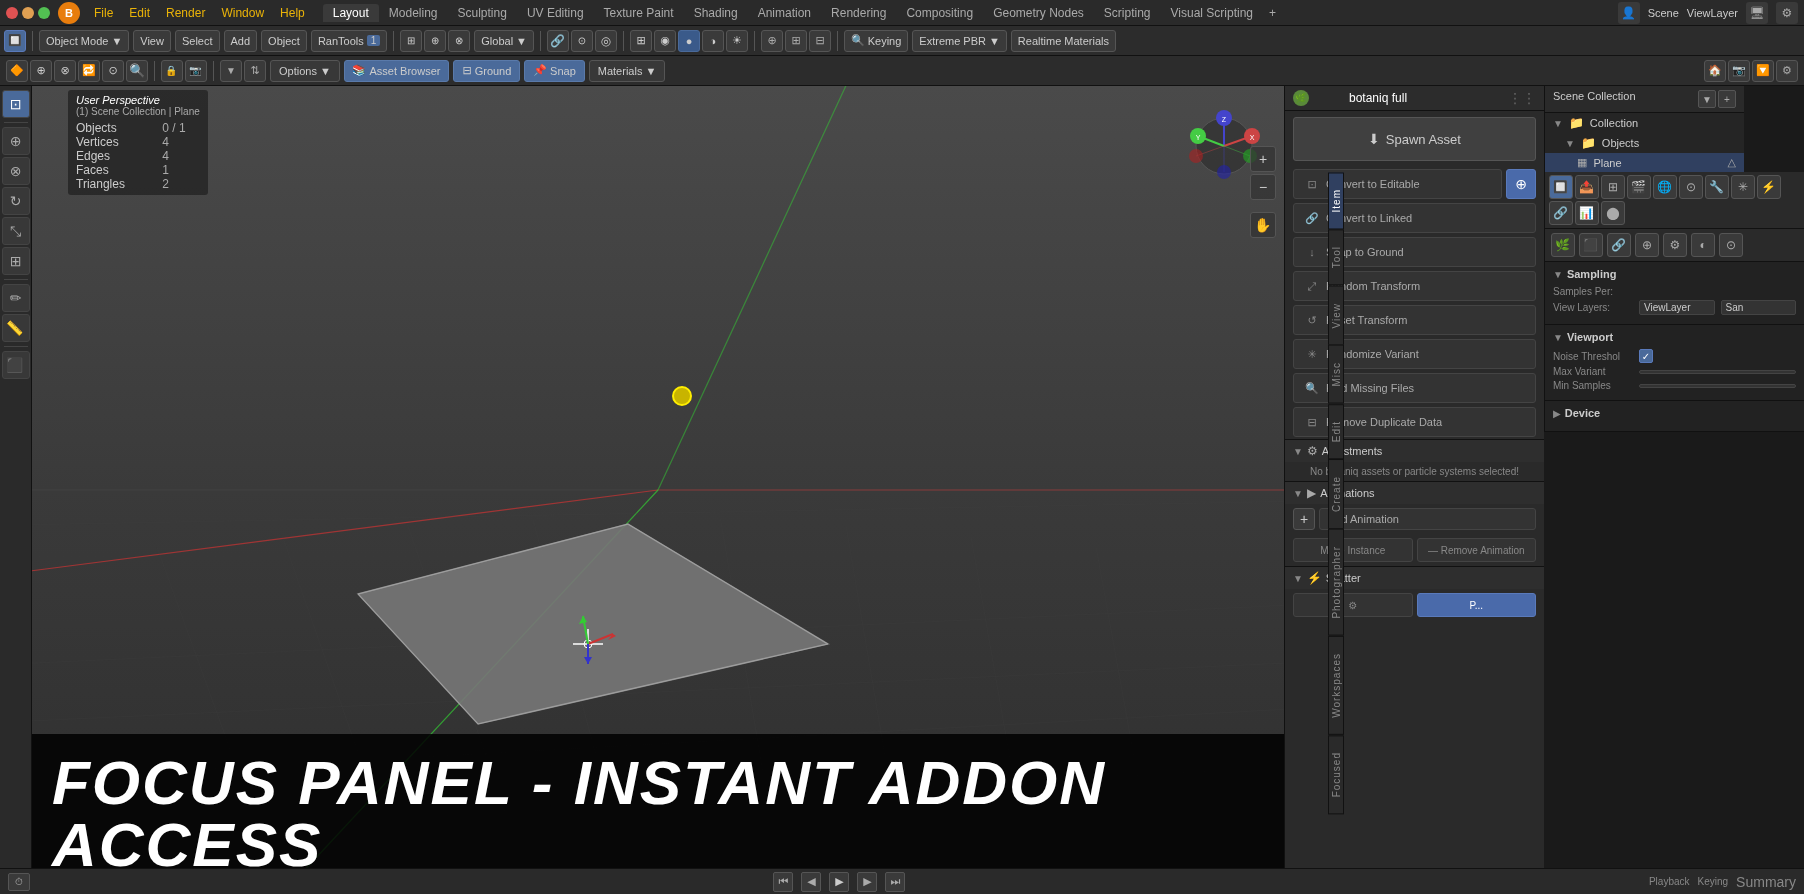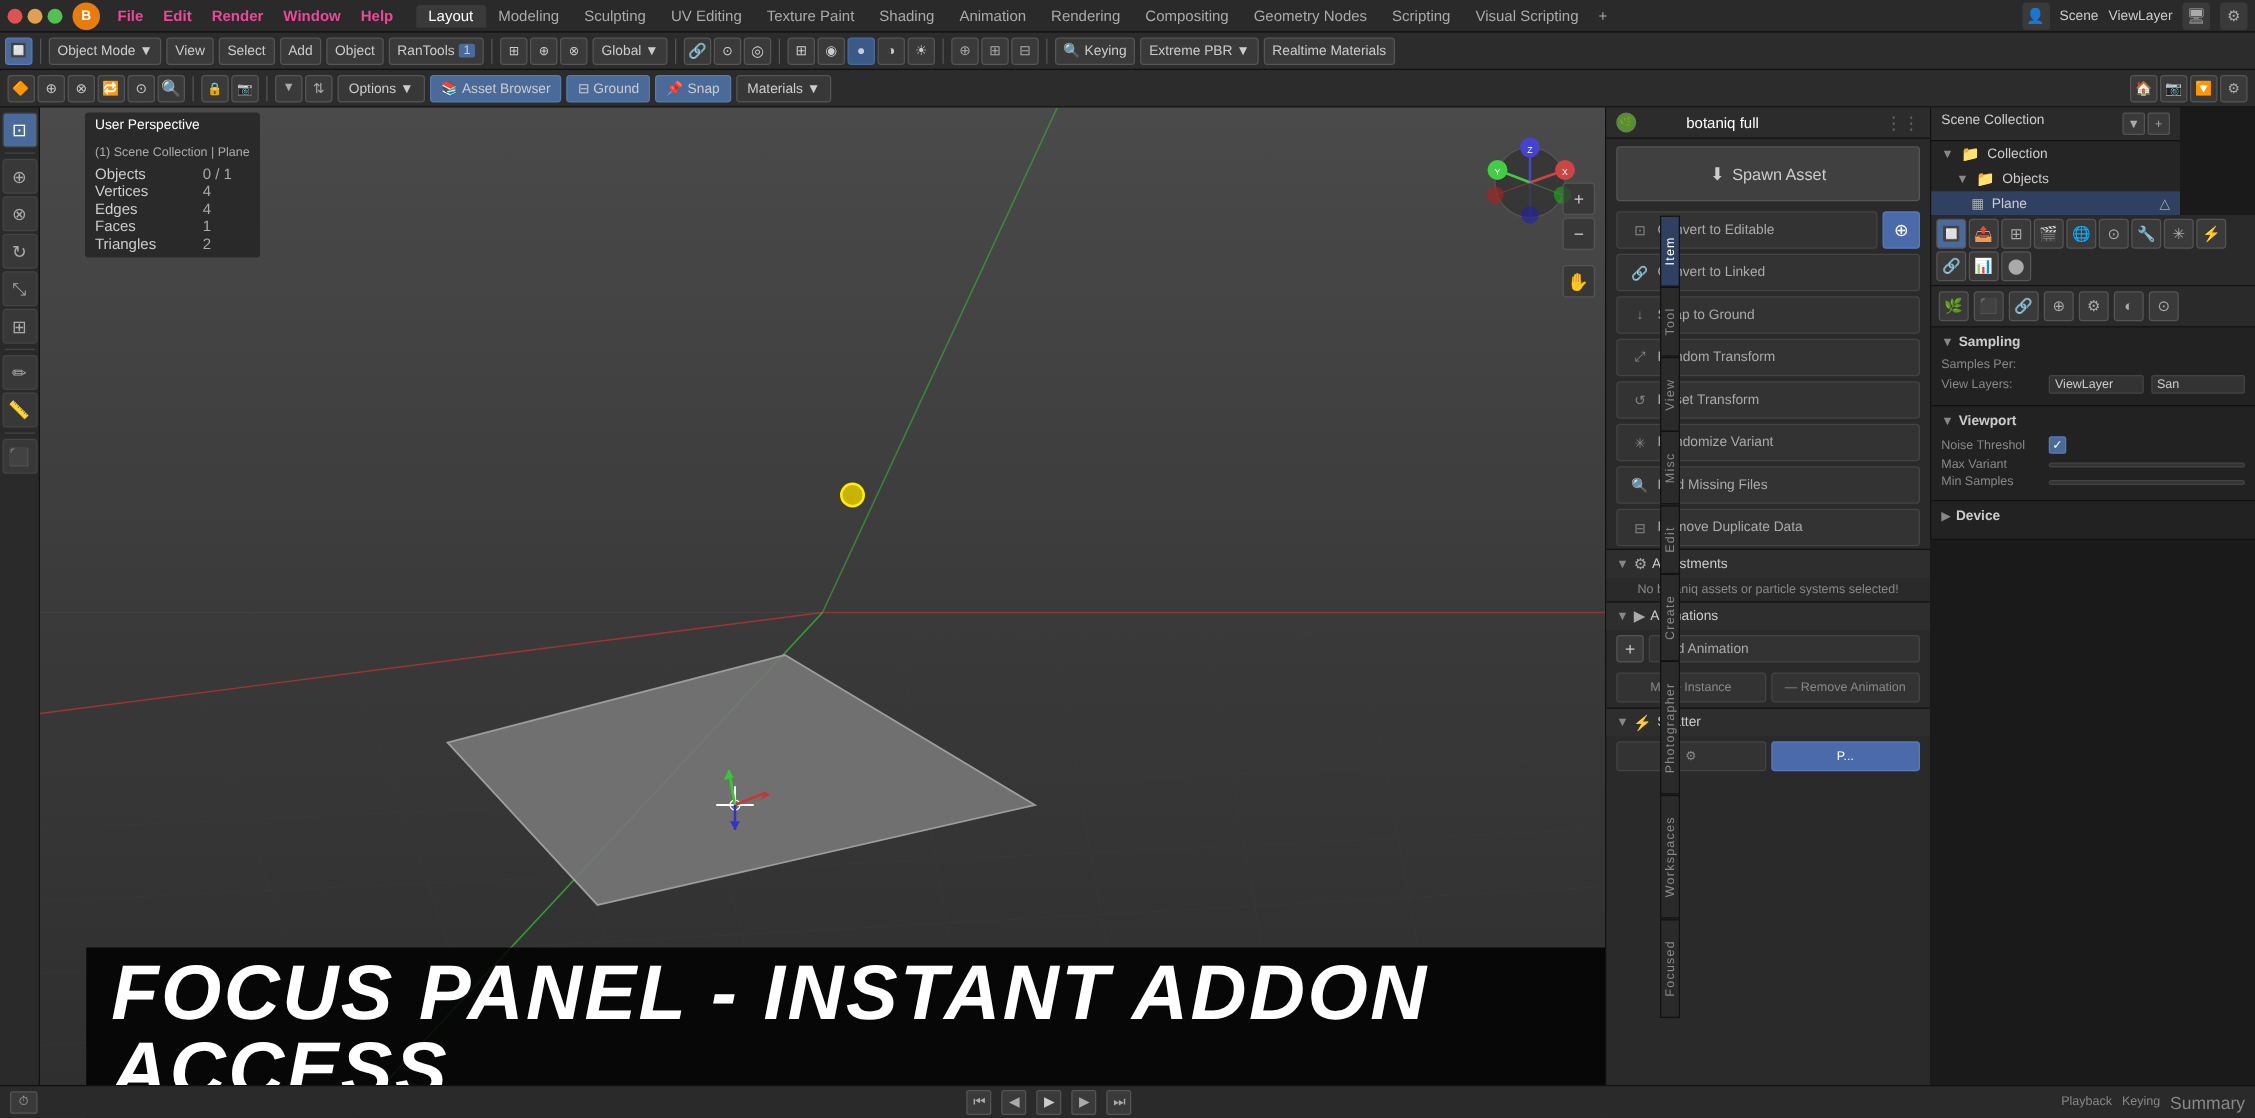--- a/index.html
+++ b/index.html
@@ -20,24 +20,23 @@
       background: #2a2a2a;
       display: flex;
       align-items: center;
       padding: 0 6px;
       border-bottom: 1px solid #111;
       position: relative;
       z-index: 100;
     }
     .menu-item {
       padding: 2px 8px;
-      color: #ec4899;
+      color: #eab308;
       font-size: 12px;
       cursor: pointer;
-      font-weight: bold;
     }
     .workspace-tabs {
       display: flex;
       align-items: center;
       margin-left: 10px;
     }
     .workspace-tab {
       padding: 2px 10px;
       color: #aaa;
       font-size: 12px;
@@ -158,21 +157,22 @@
       top: 4px;
       left: 36px;
       background: rgba(30,30,30,0.7);
       padding: 4px 8px;
       border-radius: 3px;
       z-index: 10;
     }
     .info-panel-header {
       color: #fff;
       font-size: 11px;
-      margin-bottom: 11px;
+      margin-bottom: 0;
+      font-style: italic;
     }
     .info-panel-sub {
       color: #aaa;
       font-size: 10px;
       margin-bottom: 4px;
     }
     .info-label { color: #ccc; min-width: 60px; }
     .info-value { color: #aaa; }
 
     
@@ -214,23 +214,22 @@
       z-index: 20;
     }
 
     
     .bottom-overlay {
       position: absolute;
       bottom: 0;
       left: 0;
       right: 0;
       background: rgba(0,0,0,0.85);
-      padding: 6px 20px;
+      padding: 18px 20px;
       z-index: 50;
-      margin-left: 37px;
     }
     .bottom-overlay-text {
       font-size: 62px;
       font-weight: 900;
       color: #fff;
       letter-spacing: 2px;
       text-transform: uppercase;
       font-style: italic;
       line-height: 1;
     }

